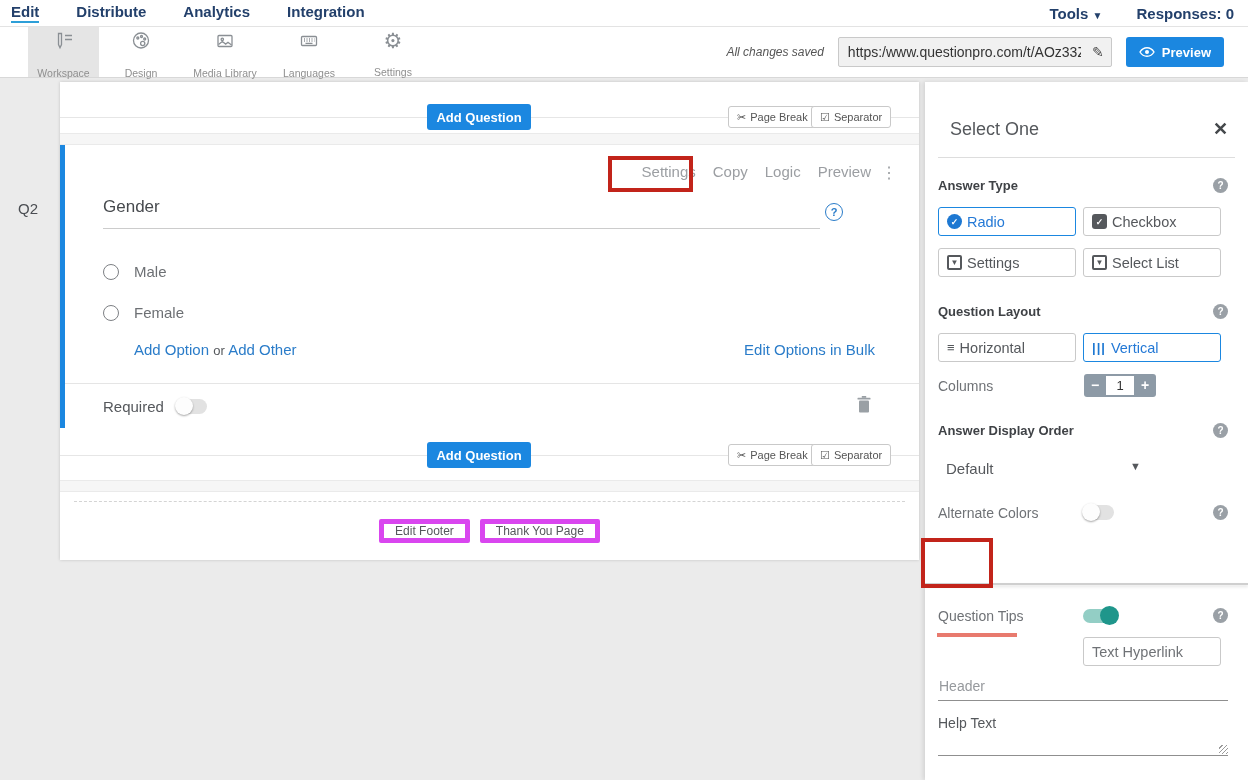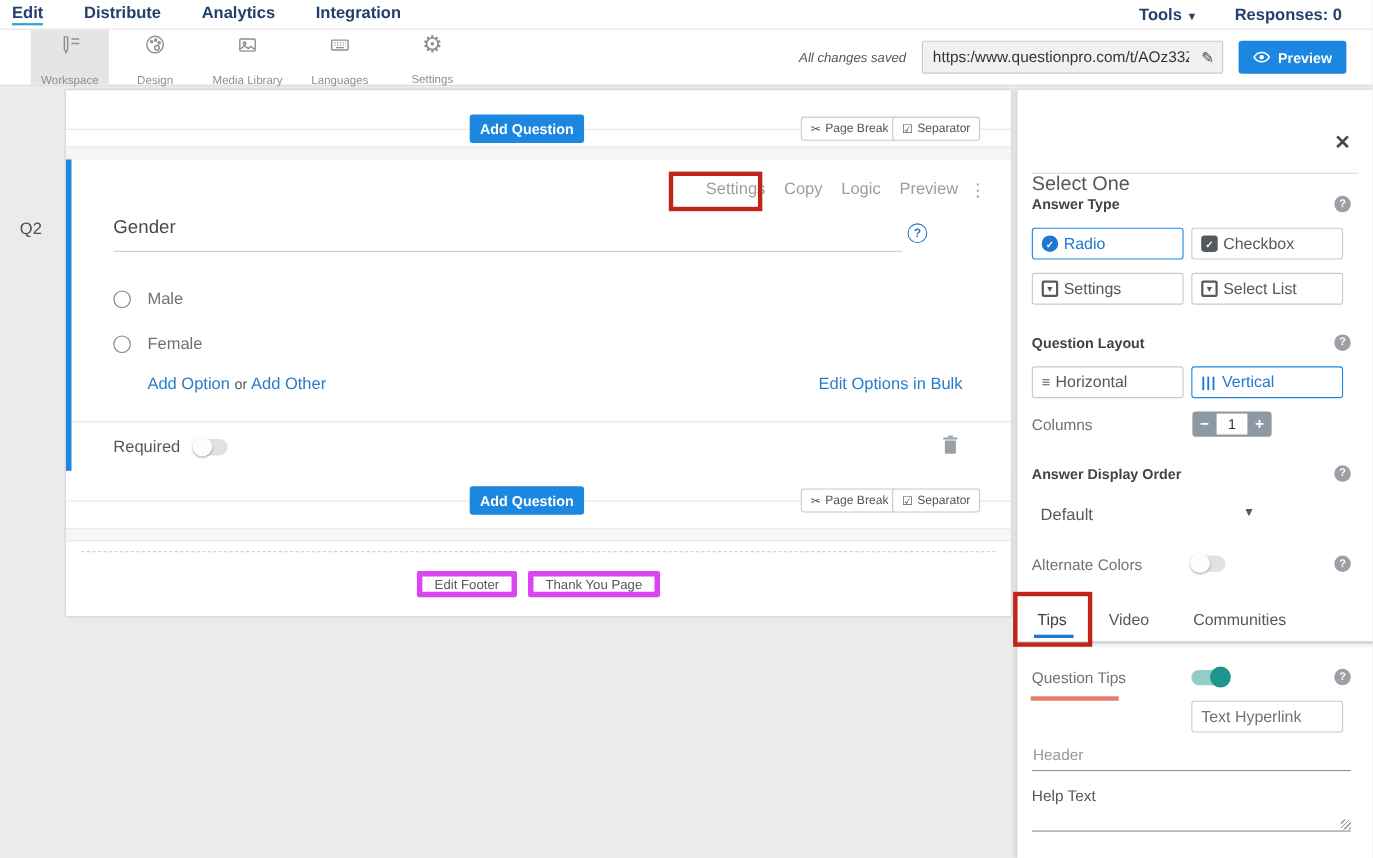--- a/index.html
+++ b/index.html
@@ -5,21 +5,21 @@
   * { margin:0; padding:0; box-sizing:border-box; }
   html,body { width:1248px; height:780px; }
   body { font-family:"Liberation Sans", sans-serif; background:#ebebeb; position:relative; overflow:hidden; }
 
   
   .topnav { position:absolute; left:0; top:0; width:1248px; height:27px; background:#fff;
             border-bottom:1px solid #e3e3e3; display:flex; align-items:center; z-index:5; }
   .topnav .links { display:flex; gap:37px; padding-left:11px; }
   .navlink { font-size:15px; font-weight:600; color:#23406b; text-decoration:none; cursor:pointer; }
   .navlink.active { border-bottom:2px solid #2d9fd8; padding-bottom:1px; }
-  .topnav .right { margin-left:auto; display:flex; gap:34px; padding-right:28px; align-items:center; }
+  .topnav .right { margin-left:auto; display:flex; gap:34px; padding-right:14px; align-items:center; }
   .caret { font-size:10px; color:#23406b; }
 
   
   .toolbar { position:absolute; left:0; top:27px; width:1248px; height:51px; background:#fff;
              border-bottom:1px solid #d8d8d8; display:flex; align-items:stretch; z-index:4; }
   .tabs { display:flex; margin-left:28px; }
   .tool-tab { width:84px; display:flex; flex-direction:column; align-items:center; justify-content:center;
               cursor:pointer; padding-top:3px; }
   .tool-tab:first-child { width:71px; }
   .tool-tab.active { background:#e5e5e5; }
@@ -75,21 +75,21 @@
   .dashed-sep { position:absolute; left:14px; right:14px; top:419px; border-top:1px dashed #d4d4d4; }
   .footer-btns { position:absolute; left:0; right:0; top:437px; display:flex; justify-content:center; gap:10px; }
   .footer-btn { height:24px; background:#fff; border:5px solid #d946ef; border-radius:2px; font-size:12px;
                 color:#55585c; padding:0 11px; cursor:pointer; font-family:"Liberation Sans",sans-serif; }
 
   .q-id { position:absolute; left:18px; top:200px; font-size:15px; color:#4a4d52; }
 
   
   .panel { position:absolute; left:925px; top:82px; width:323px; height:698px; background:#fff;
            box-shadow:-2px 0 4px rgba(0,0,0,.10); }
-  .panel-title { position:absolute; left:13px; top:37px; font-size:18px; color:#55585c;margin-top:38px; }
+  .panel-title { position:absolute; left:25px; top:37px; font-size:18px; color:#55585c; }
   .panel-close { position:absolute; right:20px; top:36px; font-size:18px; font-weight:700; color:#44484b; cursor:pointer; }
   .panel-div { position:absolute; left:13px; right:13px; top:75px; height:1px; background:#ddd; }
   .sec-label { position:absolute; left:13px; font-size:13px; font-weight:700; color:#3f4246; }
   .sub-label { position:absolute; left:13px; font-size:14px; color:#6f7276; }
   .help-gray { position:absolute; right:20px; width:15px; height:15px; background:#9aa0a6; border-radius:50%;
                color:#fff; font-size:10px; font-weight:700; display:flex; align-items:center;
                justify-content:center; cursor:pointer; }
   .choice-btn { position:absolute; width:138px; height:29px; background:#fff; border:1px solid #c9c9c9;
                 border-radius:3px; display:flex; align-items:center; gap:5px; padding:0 8px;
                 font-size:14.5px; color:#55585c; cursor:pointer; }
@@ -347,26 +347,20 @@
   <div class="help-gray" style="top:341px;">?</div>
   <div class="dd-value">Default</div>
   <div class="dd-caret">▼</div>
 
   <div class="sub-label" style="top:423px;">Alternate Colors</div>
   <span class="toggle-off alt-toggle">
       <span class="knob"></span>
     </span>
   <div class="help-gray" style="top:423px;">?</div>
 
-  <div class="tabbar">
-    <span class="ptab t1 active">Tips</span>
-    <span class="ptab t2">Video</span>
-    <span class="ptab t3">Communities</span>
-    <span class="tab-underline"></span>
-  </div>
   <div class="tabbar-div"></div>
 
   <div class="sub-label" style="top:526px;">Question Tips</div>
   <span class="tips-toggle">
       <span class="knob"></span>
     </span>
   <div class="help-gray" style="top:526px;">?</div>
 
   <div class="choice-btn" style="left:158px; top:555px; color:#6f7276;">
     <span>Text Hyperlink</span>

